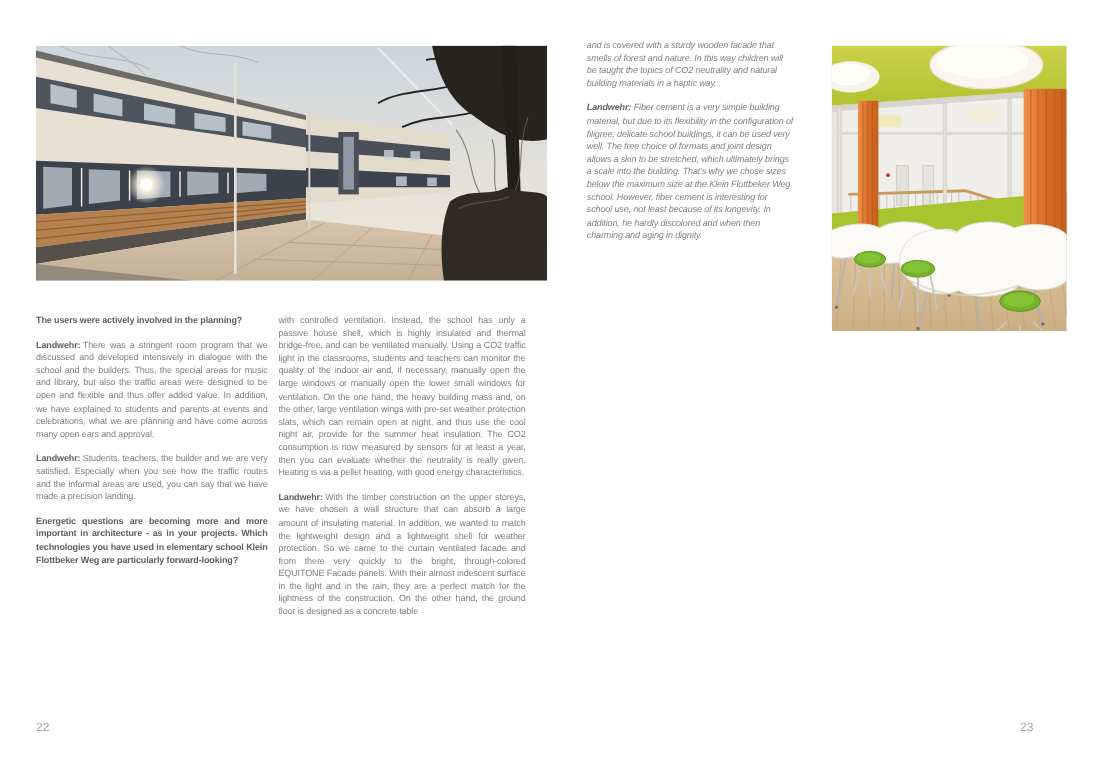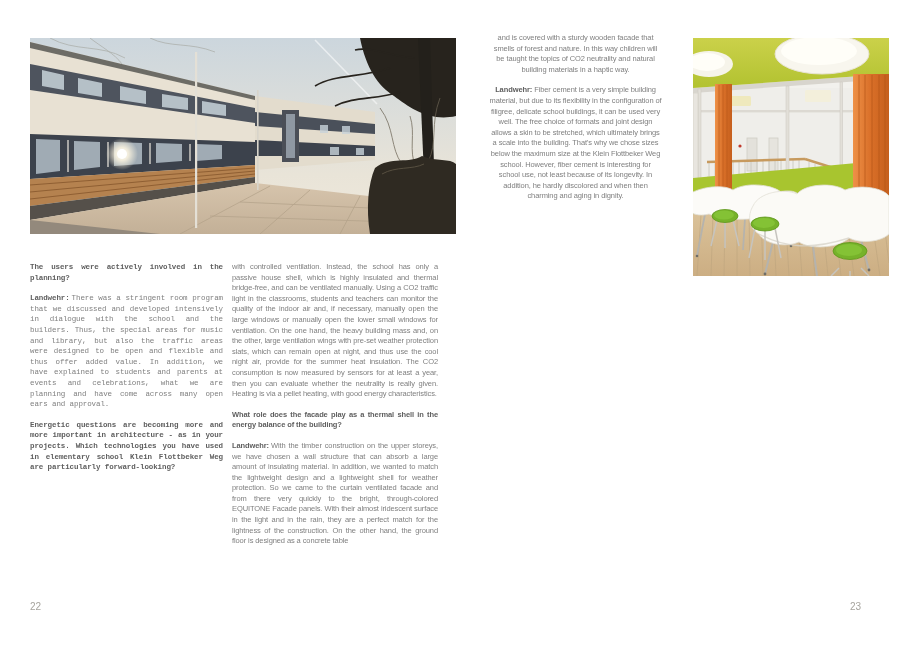--- a/index.html
+++ b/index.html
@@ -3,23 +3,23 @@
 <meta charset="utf-8">
 <style>
   html,body{margin:0;padding:0;background:#ffffff;}
   #canvas{position:relative;width:920px;height:650px;background:#ffffff;overflow:hidden;
           font-family:"Liberation Sans","DejaVu Sans",sans-serif;}
   .photo{position:absolute;overflow:hidden;}
   .photo svg{display:block;}
   #photo-exterior{left:30px;top:38px;width:426px;height:196px;}
   #photo-interior{left:693px;top:38px;width:196px;height:238px;}
   .col{position:absolute;font-size:7.5px;line-height:10.6px;letter-spacing:-0.1px;color:#808080;}
-  #col1{left:30px;top:262px;width:193px;text-align:justify;font-family:Liberation Mono, monospace;}
+  #col1{left:30px;top:262px;width:193px;text-align:justify;}
   #col2{left:232px;top:262px;width:206px;text-align:justify;}
-  #col3{left:489px;top:33px;width:173px;text-align:center;}
+  #col3{left:489px;top:33px;width:173px;text-align:left;font-style:italic;}
   .col p{margin:0 0 10px 0;}
   .col p.q{font-weight:bold;color:#5e5e5e;}
   .col p.a strong{font-weight:bold;color:#5e5e5e;margin-right:2px;margin-top:19px;}
   .pagenum{position:absolute;top:601px;font-size:10px;color:#a6a49e;}
   #pagenum-left{left:30px;}
   #pagenum-right{left:850px;width:39px;text-align:left;}
 </style>
 </head>
 <body>
 
@@ -125,25 +125,25 @@
           <path d="M380,78 C386,96 378,112 386,130"></path>
       </g>
       <path d="M345,130 C360,118 380,126 392,118 C406,124 420,120 426,126 L426,196 L340,196 C336,170 338,146 345,130 Z" fill="#2f2a22"></path>
       <path d="M352,136 C366,128 382,132 394,126" stroke="#574f40" stroke-width="1" fill="none"></path>
     </svg>
   </div>
 
   <div class="col" id="col1">
       <p class="q">The users were actively involved in the planning?</p>
       <p class="a"><strong>Landwehr:</strong>There was a stringent room program that we discussed and developed intensively in dialogue with the school and the builders. Thus, the special areas for music and library, but also the traffic areas were designed to be open and flexible and thus offer added value. In addition, we have explained to students and parents at events and celebrations, what we are planning and have come across many open ears and approval.</p>
+      <p class="a"><strong>Landwehr:</strong>Students, teachers, the builder and we are very satisfied. Especially when you see how the traffic routes and the informal areas are used, you can say that we have made a precision landing.</p>
       <p class="q">Energetic questions are becoming more and more important in architecture - as in your projects. Which technologies you have used in elementary school Klein Flottbeker Weg are particularly forward-looking?</p>
     </div>
   <div class="col" id="col2">
       <p class="a">with controlled ventilation. Instead, the school has only a passive house shell, which is highly insulated and thermal bridge-free, and can be ventilated manually. Using a CO2 traffic light in the classrooms, students and teachers can monitor the quality of the indoor air and, if necessary, manually open the large windows or manually open the lower small windows for ventilation. On the one hand, the heavy building mass and, on the other, large ventilation wings with pre-set weather protection slats, which can remain open at night, and thus use the cool night air, provide for the summer heat insulation. The CO2 consumption is now measured by sensors for at least a year, then you can evaluate whether the neutrality is really given. Heating is via a pellet heating, with good energy characteristics.</p>
-      <p class="q">What role does the facade play as a thermal shell in the energy balance of the building?</p>
       <p class="a"><strong>Landwehr:</strong>With the timber construction on the upper storeys, we have chosen a wall structure that can absorb a large amount of insulating material. In addition, we wanted to match the lightweight design and a lightweight shell for weather protection. So we came to the curtain ventilated facade and from there very quickly to the bright, through-colored EQUITONE Facade panels. With their almost iridescent surface in the light and in the rain, they are a perfect match for the lightness of the construction. On the other hand, the ground floor is designed as a concrete table</p>
     </div>
   <div class="pagenum" id="pagenum-left">22</div>
 
   <div class="col" id="col3">
       <p class="a">and is covered with a sturdy wooden facade that smells of forest and nature. In this way children will be taught the topics of CO2 neutrality and natural building materials in a haptic way.</p>
       <p class="a"><strong>Landwehr:</strong>Fiber cement is a very simple building material, but due to its flexibility in the configuration of filigree, delicate school buildings, it can be used very well. The free choice of formats and joint design allows a skin to be stretched, which ultimately brings a scale into the building. That's why we chose sizes below the maximum size at the Klein Flottbeker Weg school. However, fiber cement is interesting for school use, not least because of its longevity. In addition, he hardly discolored and when then charming and aging in dignity.</p>
     </div>
 
   <div class="photo" id="photo-interior">

